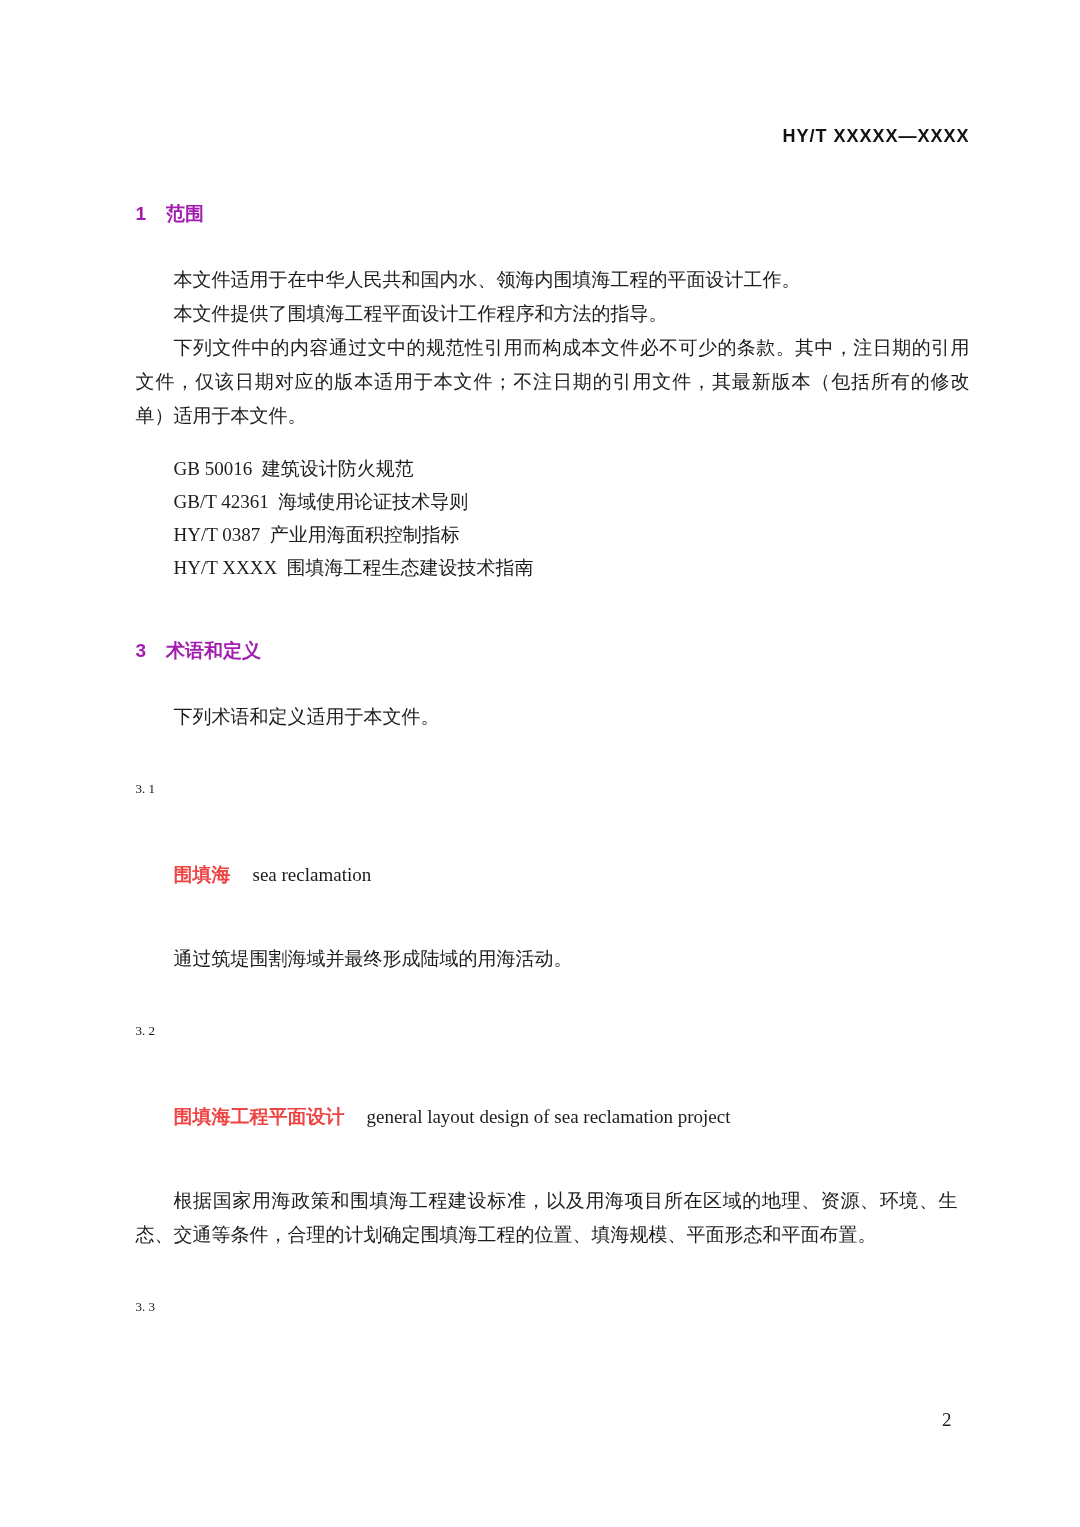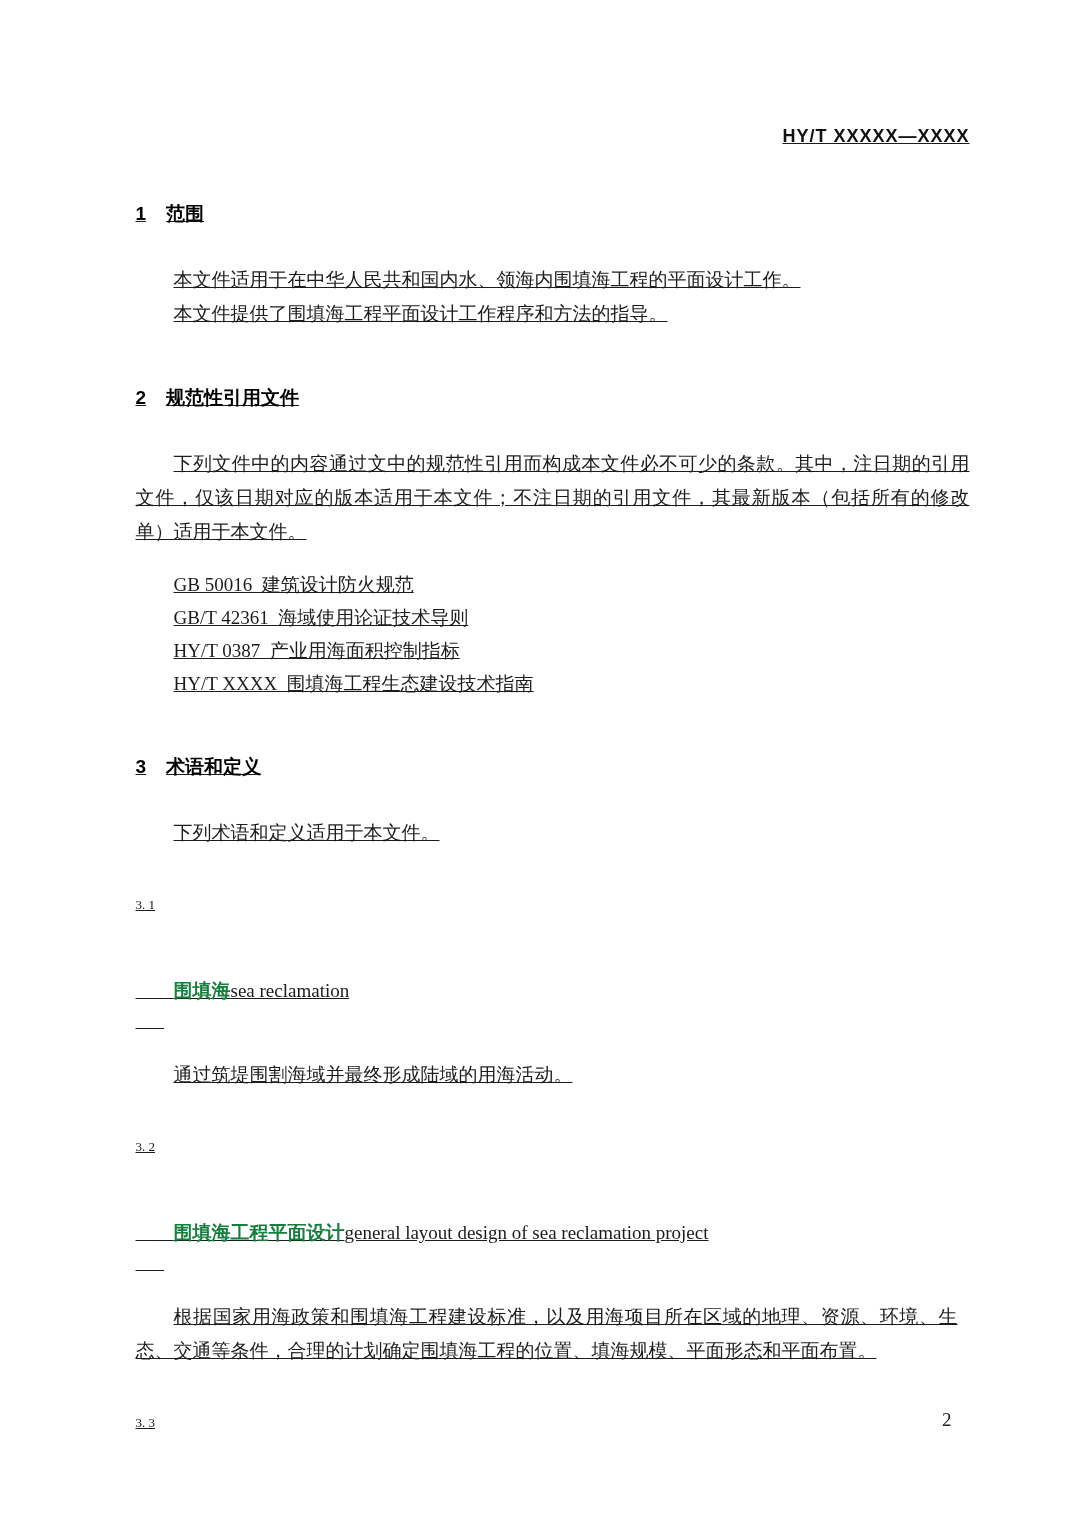--- a/index.html
+++ b/index.html
@@ -12,21 +12,20 @@
     width: 1059px;
     height: 1527px;
     margin: 0 auto;
     background: #ffffff;
     color: #1c1c1c;
     font-family: "Liberation Serif", "DejaVu Serif", serif;
     font-size: 19px;
     box-sizing: border-box;
     padding: 126px 100px 0 125px;
     overflow: hidden;
-    text-decoration: underline;
   }
   .doc-header {
     text-align: right;
     font-family: "Liberation Sans", "DejaVu Sans", sans-serif;
     font-weight: 700;
     font-size: 18px;
     letter-spacing: 1px;
     color: #111;
   }
   .doc-title {
@@ -36,21 +35,21 @@
     font-weight: 700;
     font-size: 31px;
     color: #000;
     letter-spacing: 2px;
   }
   .sec-heading {
     margin: 54px 0 36px 0;
     font-family: "Liberation Sans", "DejaVu Sans", sans-serif;
     font-weight: 700;
     font-size: 19px;
-    color: #000000;
+    color: #a21caf;
   }
   .sec-heading .sec-title {
     margin-left: 20px;
   }
   .body-para {
     margin: 0;
     line-height: 34px;
     text-indent: 2em;
     text-align: justify;
     white-space: pre-wrap;
@@ -75,26 +74,26 @@
   }
   .term-line {
     margin: 26px 0 0 0;
     line-height: 30px;
     text-indent: 2em;
     white-space: pre-wrap;
   }
   .term-cn {
     font-family: "Liberation Sans", "DejaVu Sans", sans-serif;
     font-weight: 700;
-    color: #15803d;
+    color: #ef4444;
   }
   .term-en {
     font-family: "Liberation Serif", "DejaVu Serif", serif;
     font-weight: 400;
-    margin-left: 0;
+    margin-left: 22px;
   }
   .term-def {
     margin: 22px 12px 0 0;
     line-height: 34px;
     text-indent: 2em;
     text-align: justify;
     white-space: pre-wrap;
   }
   .page-footer {
     position: absolute;
@@ -117,23 +116,20 @@
 
   <div>
     <h2 class="sec-heading">
       <span class="sec-num">1</span><span class="sec-title">范围</span>
     </h2>
     <p class="body-para">本文件适用于在中华人民共和国内水、领海内围填海工程的平面设计工作。</p>
     <p class="body-para">本文件提供了围填海工程平面设计工作程序和方法的指导。</p>
   </div>
 
   <div>
-    <h2 class="sec-heading">
-      <span class="sec-num">2</span><span class="sec-title">规范性引用文件</span>
-    </h2>
     <p class="body-para">下列文件中的内容通过文中的规范性引用而构成本文件必不可少的条款。其中，注日期的引用文件，仅该日期对应的版本适用于本文件；不注日期的引用文件，其最新版本（包括所有的修改单）适用于本文件。</p>
     <ul class="refs">
       <li>GB 50016  建筑设计防火规范</li>
       <li>GB/T 42361  海域使用论证技术导则</li>
       <li>HY/T 0387  产业用海面积控制指标</li>
       <li>HY/T XXXX  围填海工程生态建设技术指南</li>
     </ul>
   </div>
 
   <div>

